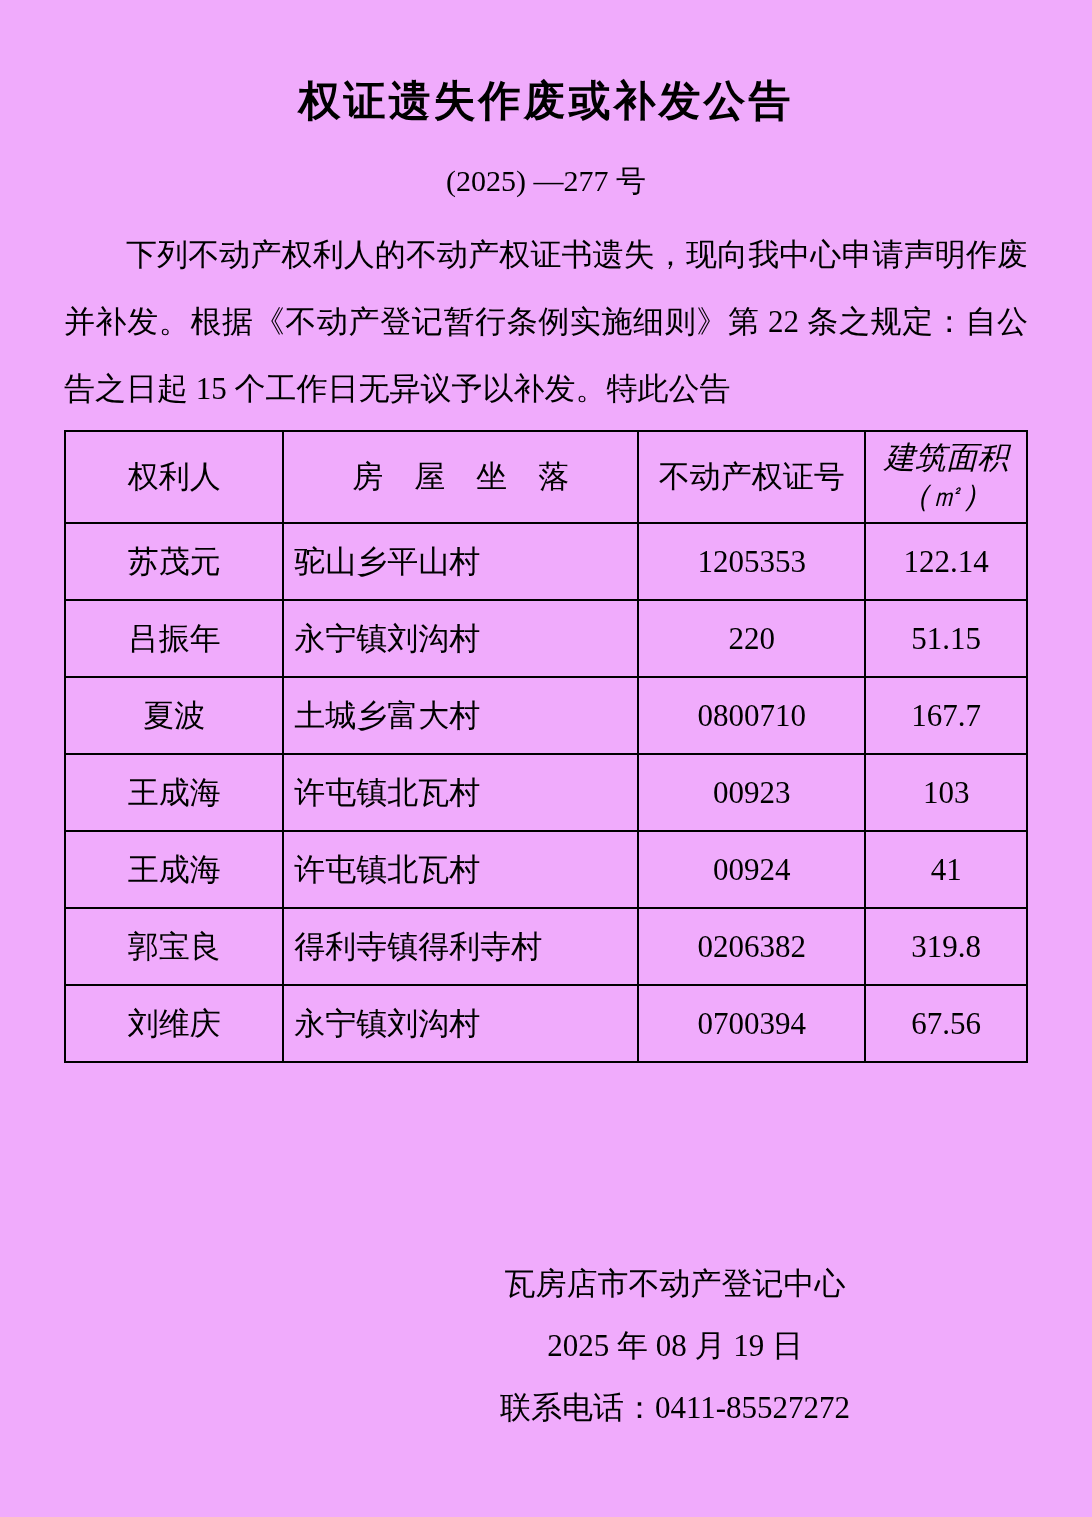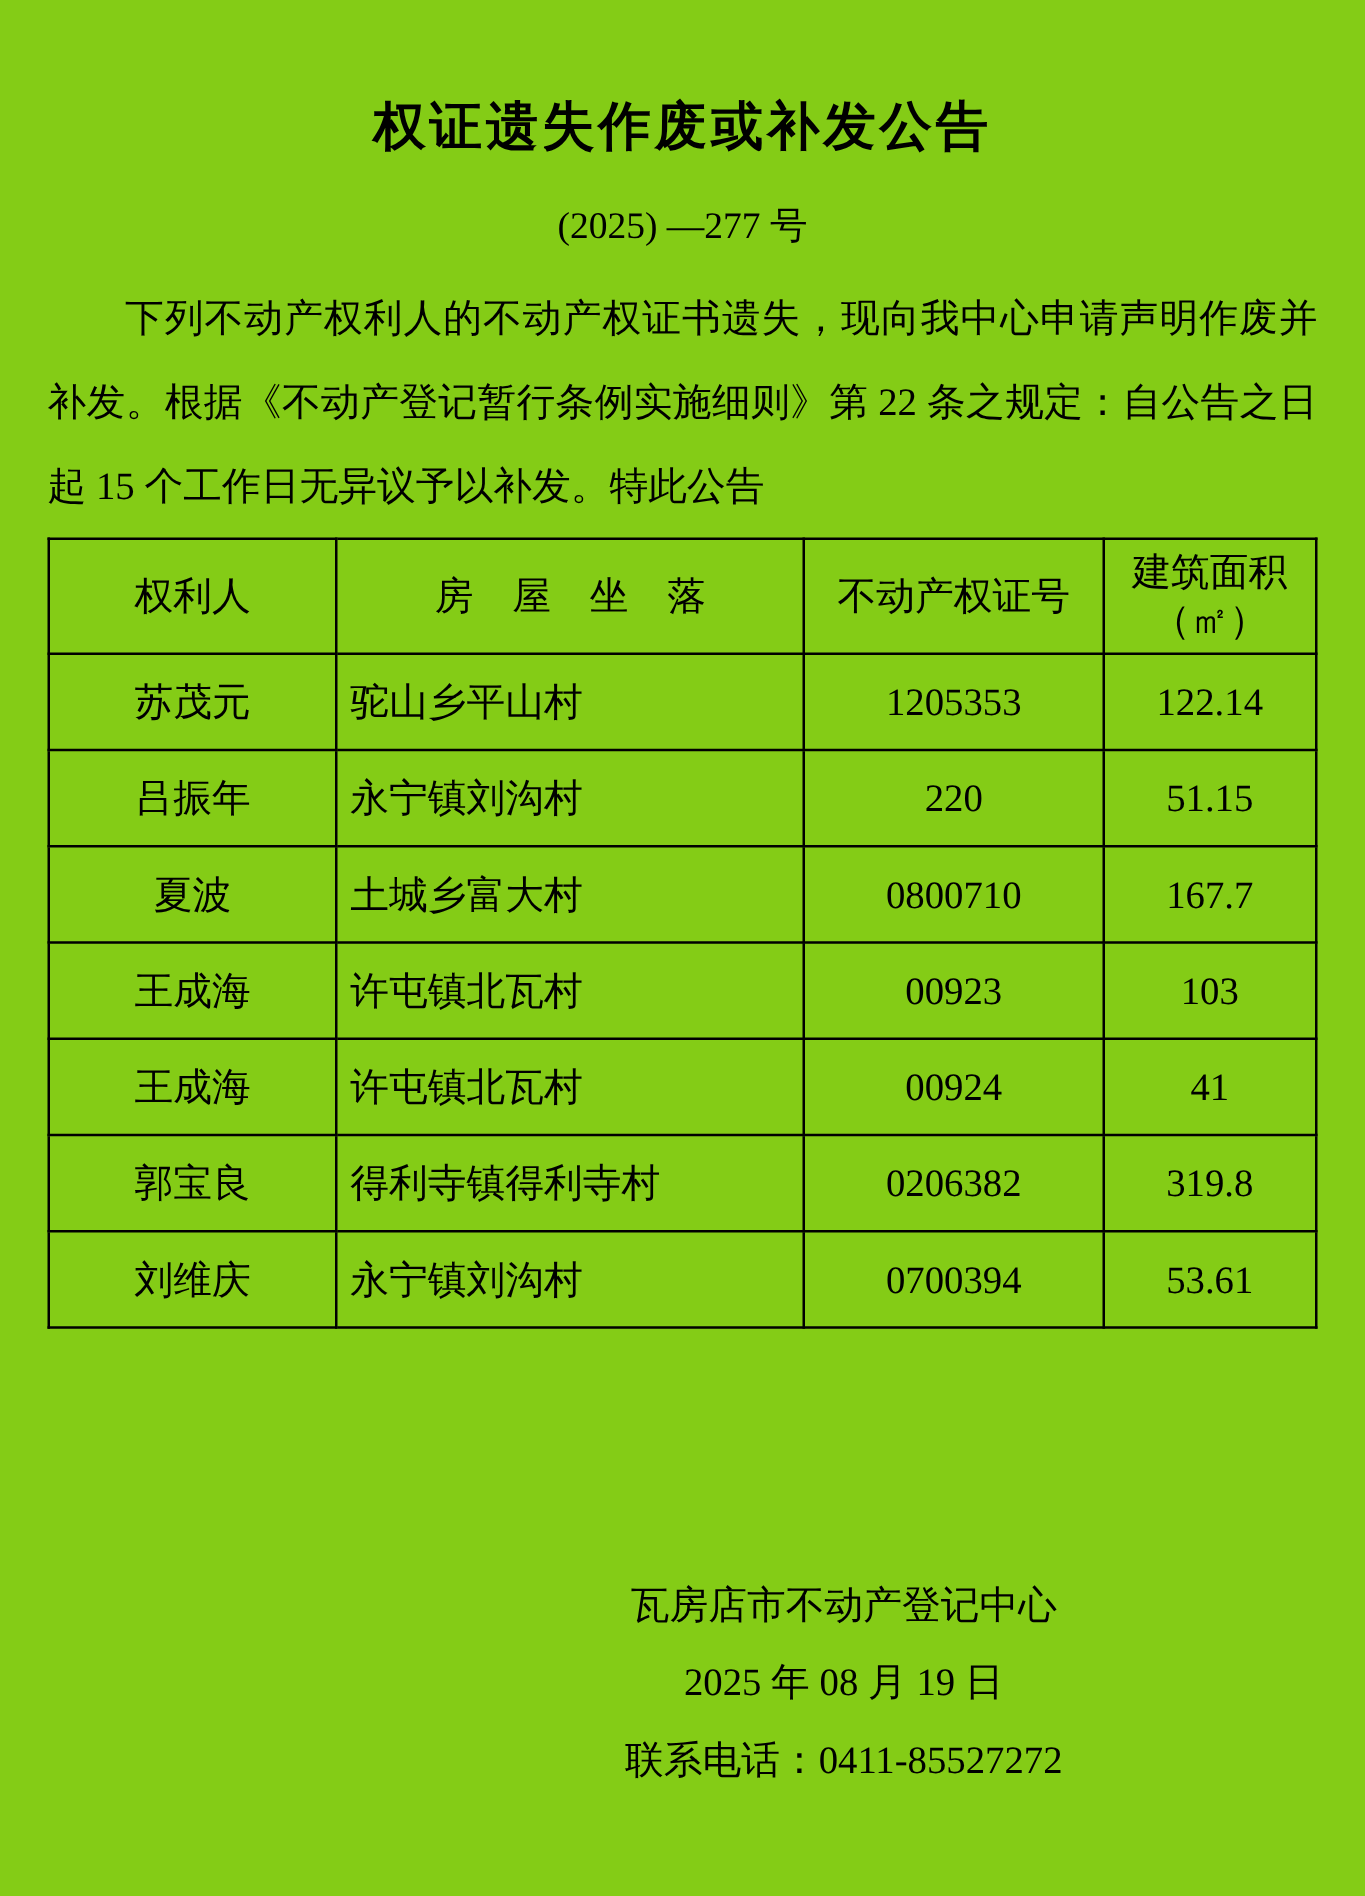--- a/index.html
+++ b/index.html
@@ -7,24 +7,24 @@
     padding: 0;
     background: #ffffff;
     color: #000000;
     font-family: "Liberation Serif", serif;
   }
   .page {
     position: relative;
     width: 1092px;
     height: 1517px;
     margin: 0 auto;
-    background: #84cc16;
+    background: #f0abfc;
     overflow: hidden;
     box-sizing: border-box;
-    padding: 0 38px;
+    padding: 0 64px;
   }
   .doc-title {
     margin: 76px 0 0 0;
     font-family: "Liberation Sans", sans-serif;
     font-weight: bold;
     font-size: 42px;
     line-height: 50px;
     text-align: center;
     letter-spacing: 3px;
   }
@@ -50,21 +50,21 @@
   .cert-table th, .cert-table td {
     border: 2px solid #000000;
     font-weight: normal;
     font-size: 31px;
     text-align: center;
     padding: 0;
     overflow: hidden;
   }
   .cert-table thead tr { height: 92px; }
   .cert-table tbody tr { height: 77px; }
-  .cert-table th.h-area { line-height: 38px; }
+  .cert-table th.h-area { line-height: 38px; font-style: italic; }
   .cert-table td.cell-location {
     text-align: left;
     padding-left: 10px;
   }
   .footer-block {
     margin-top: 190px;
     margin-left: 258px;
     text-align: center;
     font-size: 31px;
     line-height: 62px;
@@ -130,21 +130,21 @@
       <tr>
         <td>郭宝良</td>
         <td class="cell-location">得利寺镇得利寺村</td>
         <td>0206382</td>
         <td>319.8</td>
       </tr>
       <tr>
         <td>刘维庆</td>
         <td class="cell-location">永宁镇刘沟村</td>
         <td>0700394</td>
-        <td>53.61</td>
+        <td>67.56</td>
       </tr>
     </tbody>
   </table>
 
   <div class="footer-block">
     <div>瓦房店市不动产登记中心</div>
     <div>2025 年 08 月 19 日</div>
     <div>联系电话：0411-85527272</div>
   </div>
 

